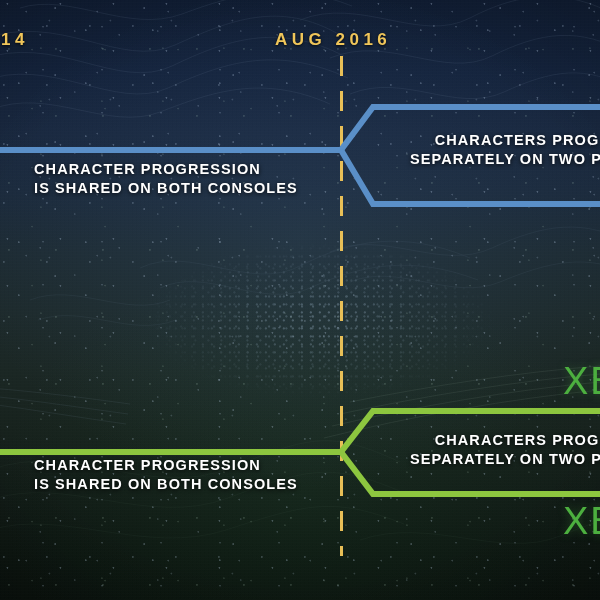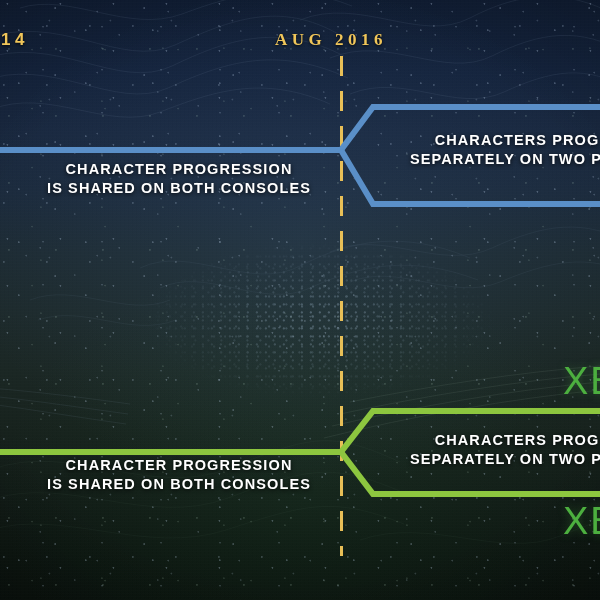--- a/index.html
+++ b/index.html
@@ -92,21 +92,21 @@
     position: absolute;
     top: 30px;
     color: #f0c65a;
     font-size: 17px;
     font-weight: bold;
     letter-spacing: 4.5px;
     white-space: nowrap;
     text-shadow: 0 1px 3px rgba(0,0,0,0.8);
   }
   #date-left  { left: -13px; }
-  #date-right { left: 275px; font-family: Liberation Serif, serif; }
+  #date-right { left: 275px; }
 
   .divider {
     position: absolute;
     left: 340px;
     top: 56px;
     width: 3px;
     height: 500px;
     background-image: linear-gradient(to bottom, #e8bf57 0 20px, rgba(0,0,0,0) 20px 35px);
     background-size: 100% 35px;
   }
@@ -115,21 +115,20 @@
   .branches { position: absolute; inset: 0; }
 
   
   .caption {
     position: absolute;
     color: #ffffff;
     font-size: 14.5px;
     font-weight: bold;
     letter-spacing: 1.1px;
     line-height: 19px;
-    text-align: center;
     white-space: nowrap;
     text-shadow: 0 1px 4px rgba(0,0,0,0.85);
   }
   #caption-blue-left   { left: 34px;  top: 160px; width: 290px; }
   #caption-blue-right  { left: 372px; top: 131px; width: 290px; text-align: center; }
   #caption-green-left  { left: 34px;  top: 456px; width: 290px; }
   #caption-green-right { left: 372px; top: 431px; width: 290px; text-align: center; }
 
   
   .brand {

